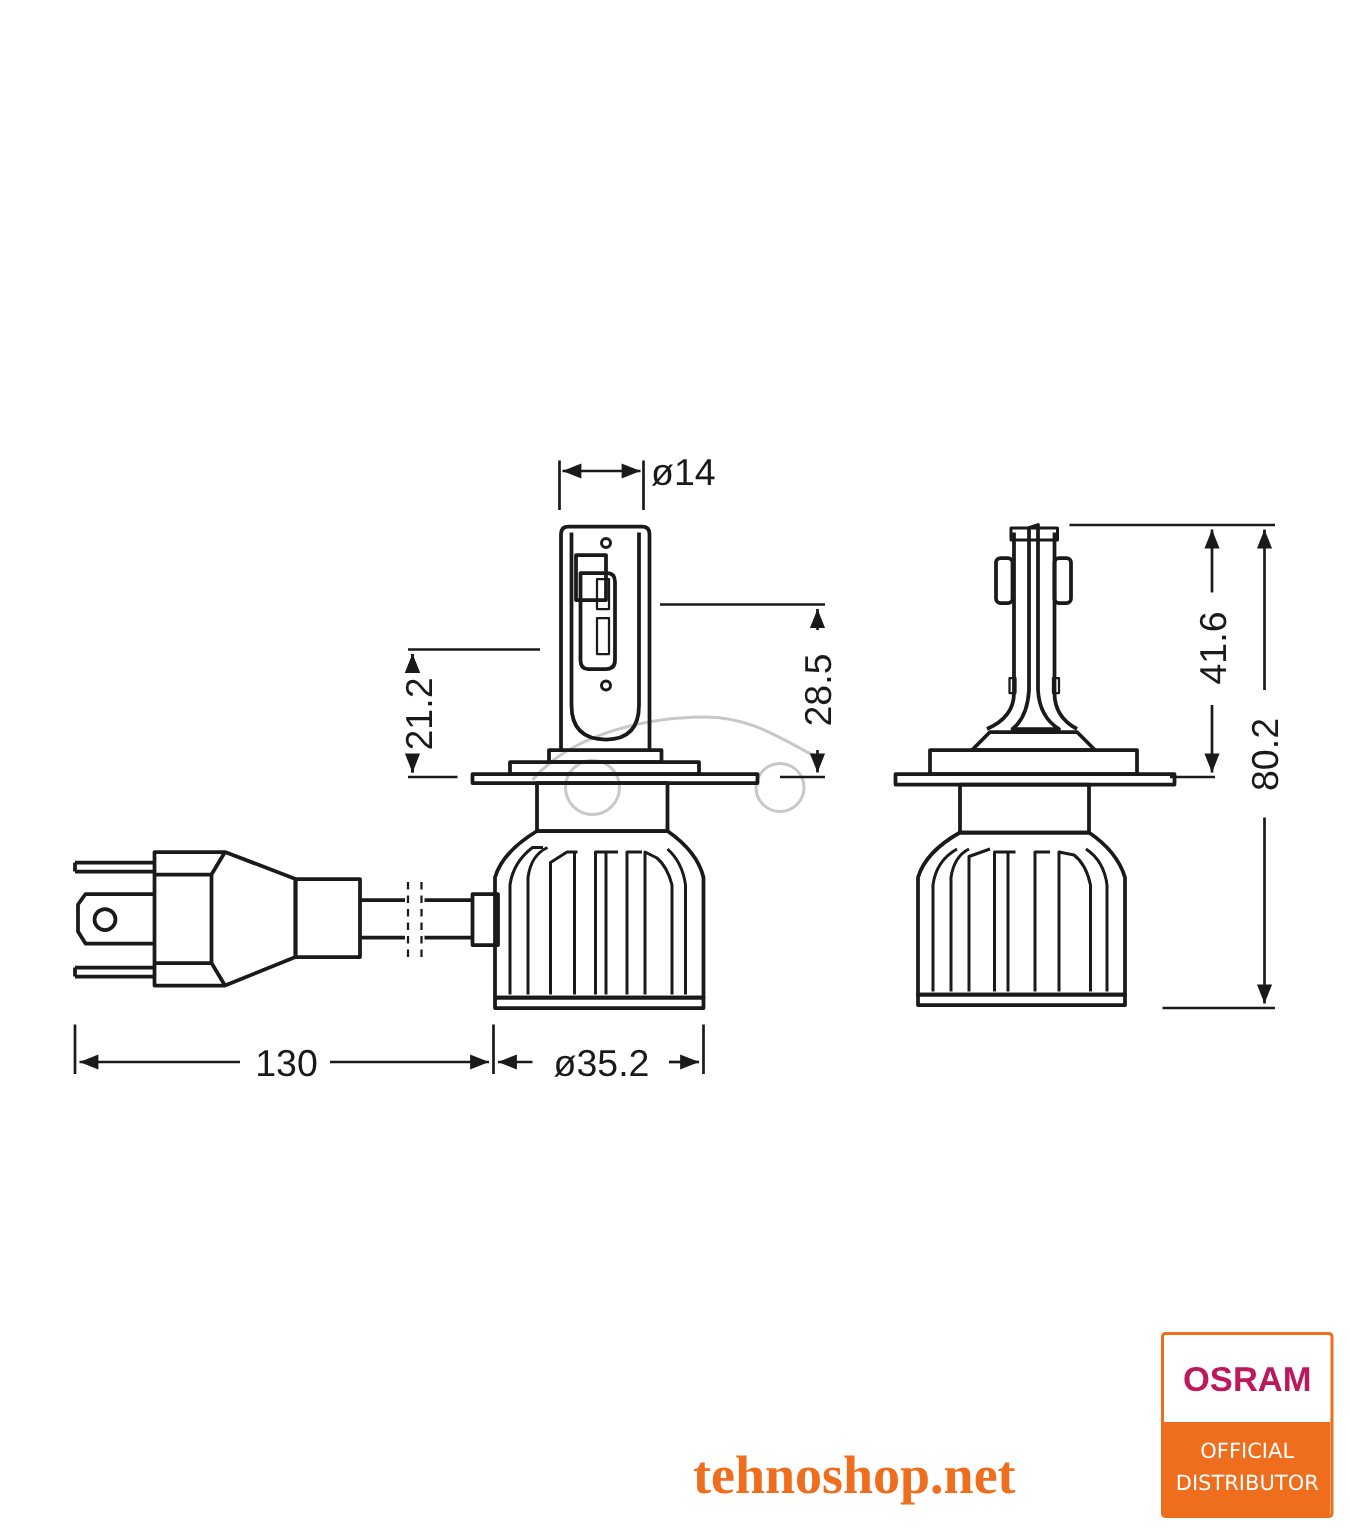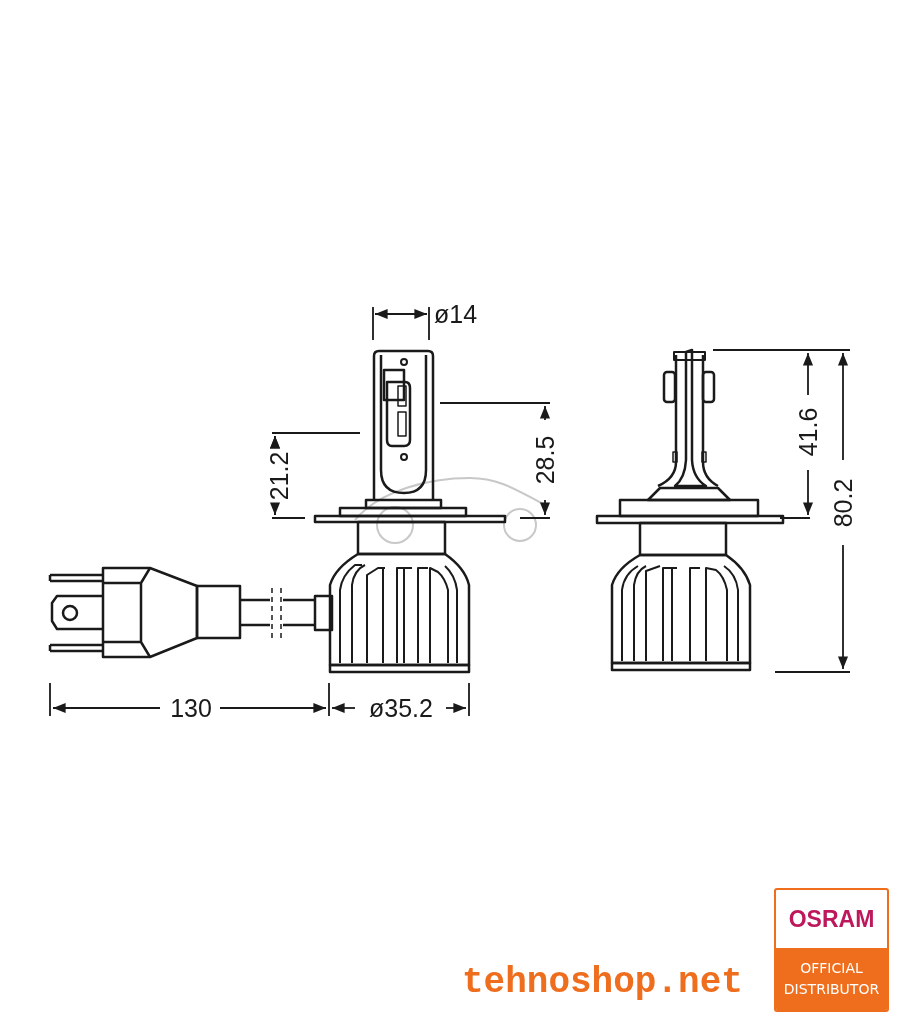--- a/index.html
+++ b/index.html
@@ -1,19 +1,19 @@
 <!DOCTYPE html>
 <html><head>
 <meta charset="utf-8">
 <style>
   html, body { margin: 0; padding: 0; background: #ffffff; }
   body { width: 900px; height: 1021px; position: relative; overflow: hidden; font-family: "Liberation Sans", sans-serif; }
   #drawing { position: absolute; left: 0; top: 0; }
   .dim { font-family: "Liberation Sans", sans-serif; font-size: 25px; fill: #1a1a1a; }
-  .brand { position: absolute; left: 462px; top: 962px; font-family: Liberation Mono, monospace; font-weight: bold; font-size: 36px; color: #ee6e1e; letter-spacing: 0px; }
+  .brand { position: absolute; left: 462px; top: 962px; font-family: Liberation Serif, serif; font-weight: bold; font-size: 36px; color: #ee6e1e; letter-spacing: 0px; }
   .badge { position: absolute; left: 774px; top: 888px; width: 115px; height: 124px; border: 2px solid #ee6e1e; border-radius: 3px; box-sizing: border-box; background: #fff; overflow: hidden; }
   .badge-top { height: 58px; display: flex; align-items: center; justify-content: center; font-family: "Liberation Sans", sans-serif; font-weight: bold; font-size: 23px; color: #be185d; }
   .badge-bottom { position: absolute; left: 0; right: 0; bottom: 0; top: 58px; background: #ee6e1e; color: #fff; display: flex; flex-direction: column; align-items: center; justify-content: center; font-family: "DejaVu Sans", sans-serif; font-size: 14px; line-height: 21px; }
 </style>
 </head>
 <body>
 
 <svg id="drawing" width="900" height="1021" viewBox="0 0 900 1021" xmlns="http://www.w3.org/2000/svg">
   <defs>
     <marker id="arr" viewBox="0 0 10 10" refX="10" refY="5" markerWidth="9" markerHeight="7" orient="auto-start-reverse">

